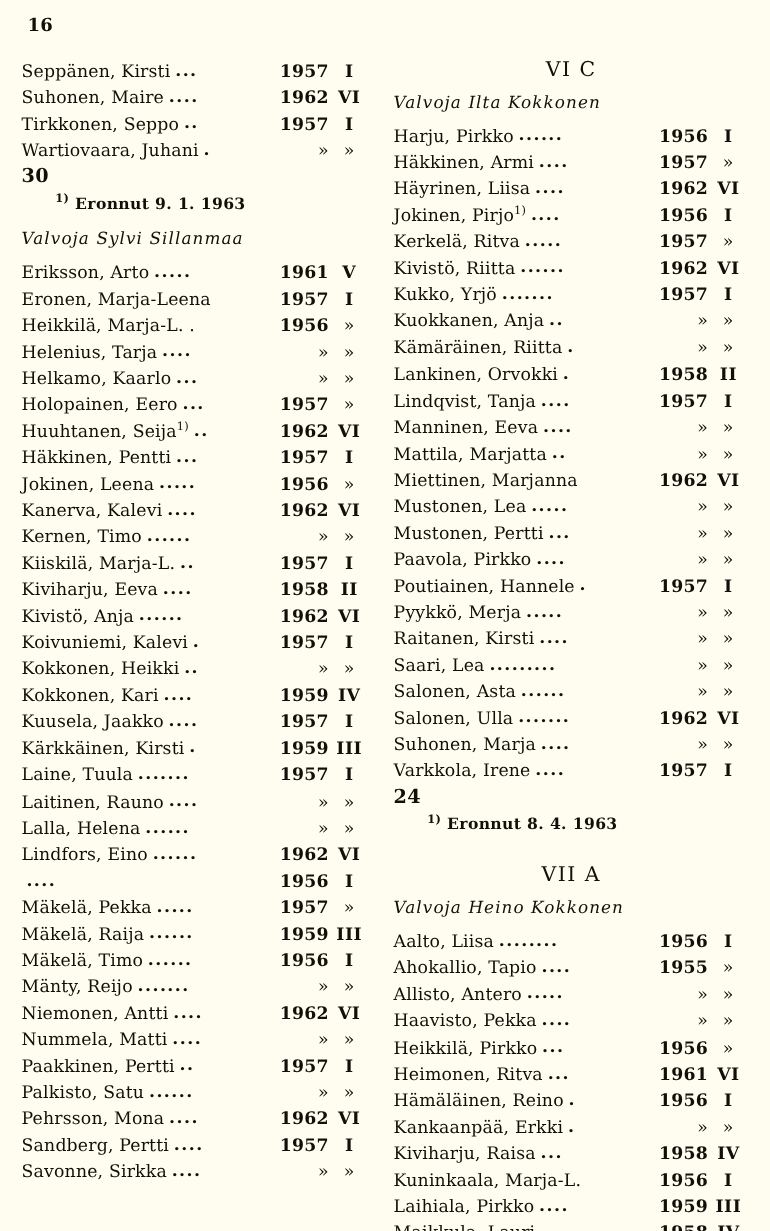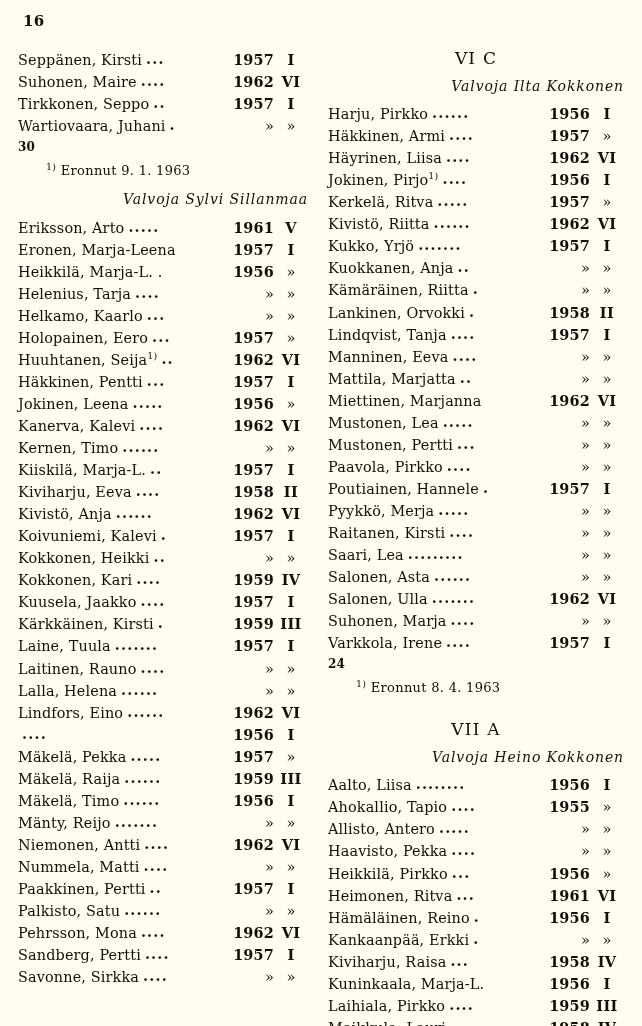--- a/index.html
+++ b/index.html
@@ -45,21 +45,21 @@
   .class-head {
     text-align: center;
     font-size: 17px;
     font-weight: normal;
     letter-spacing: 1.2px;
     margin: 22px 0 0 0;
     line-height: 1.1;
   }
   .class-head.first-right { margin-top: 0; }
   .supervisor {
-    text-align: right;
+    text-align: left;
     font-style: italic;
     font-size: 14px;
     font-family: "DejaVu Serif", "Liberation Serif", serif;
     letter-spacing: 0.9px;
     margin: 11px 0 9px 0;
     line-height: 1.1;
   }
 
   
   .roster {
@@ -103,31 +103,31 @@
   .entry .yr.ditto,
   .entry .cls.ditto {
     font-weight: normal;
   }
   .sup {
     font-size: 9.5px;
     vertical-align: super;
     line-height: 0;
   }
   .total {
-    font-size: 12px;
+    font-size: 16px;
     line-height: 20px;
     font-weight: bold;
     letter-spacing: 0.2px;
   }
   .footnote {
     font-size: 13px;
     line-height: 20px;
     margin: 4px 0 0 28px;
     letter-spacing: 0.3px;
-    font-weight: normal;
+    font-weight: bold;
   }
   .footnote .fn-mark {
     font-size: 9.5px;
     vertical-align: super;
     line-height: 0;
   }
 </style>
 </head>
 <body>
 

